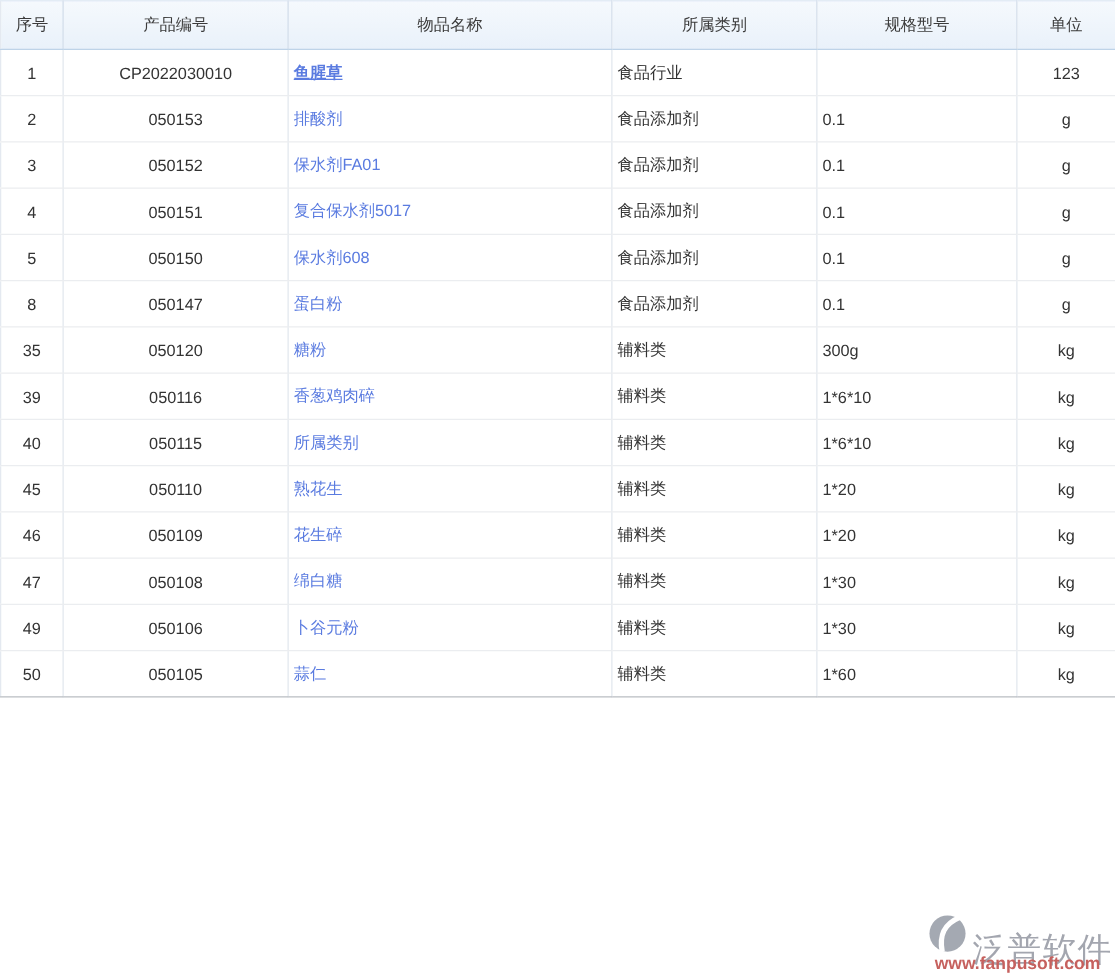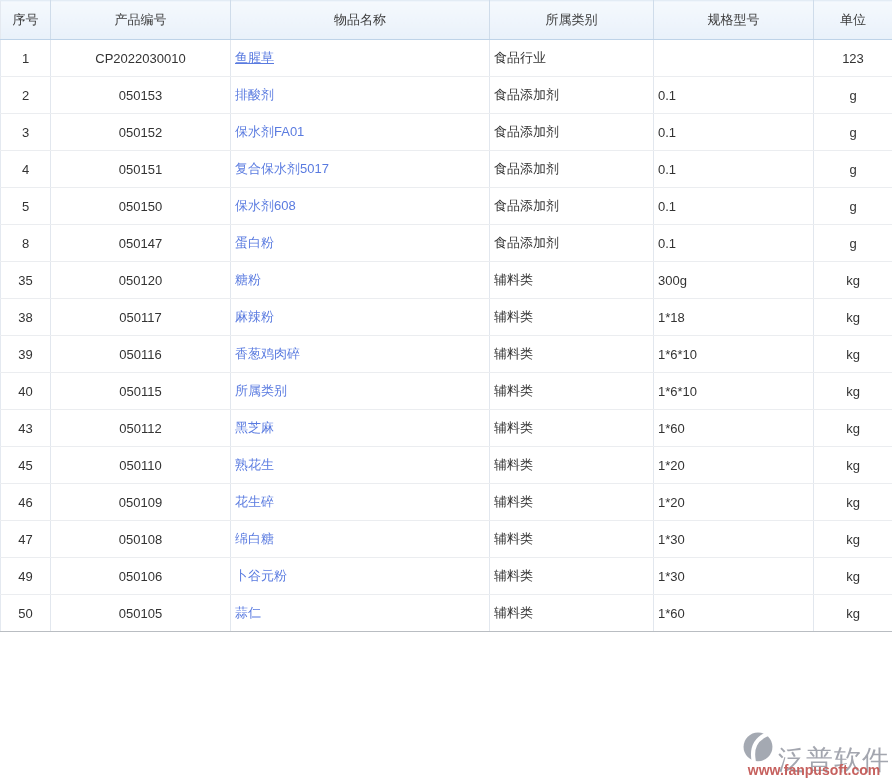--- a/index.html
+++ b/index.html
@@ -43,21 +43,21 @@
   }
   table.product-table td:last-child{border-right:none;}
   table.product-table tr:last-child td{border-bottom:1px solid #b9bdc2;}
   td.c{text-align:center;}
   td.l{text-align:left;padding-left:10px;}
   a.item-link{
     color:#5a7be0;
     text-decoration:none;
     cursor:pointer;
   }
-  a.item-link.underlined{text-decoration:underline;}
+  a.item-link.underlined{text-decoration:underline;font-weight:bold;}
   .watermark{
     position:absolute;
     right:2px;bottom:3px;
     width:152px;
     pointer-events:none;
     opacity:.9;
     text-align:right;
   }
   .wm-top{
     display:flex;align-items:center;justify-content:flex-end;
@@ -162,28 +162,20 @@
 
     <tr>
       <td class="c">35</td>
       <td class="c">050120</td>
       <td class="l"><a class="item-link">糖粉</a></td>
       <td class="l">辅料类</td>
       <td class="l">300g</td>
       <td class="c">kg</td>
     </tr>
 
-    <tr>
-      <td class="c">38</td>
-      <td class="c">050117</td>
-      <td class="l"><a class="item-link">麻辣粉</a></td>
-      <td class="l">辅料类</td>
-      <td class="l">1*18</td>
-      <td class="c">kg</td>
-    </tr>
 
     <tr>
       <td class="c">39</td>
       <td class="c">050116</td>
       <td class="l"><a class="item-link">香葱鸡肉碎</a></td>
       <td class="l">辅料类</td>
       <td class="l">1*6*10</td>
       <td class="c">kg</td>
     </tr>
 
@@ -191,28 +183,20 @@
       <td class="c">40</td>
       <td class="c">050115</td>
       <td class="l"><a class="item-link">所属类别</a></td>
       <td class="l">辅料类</td>
       <td class="l">1*6*10</td>
       <td class="c">kg</td>
     </tr>
 
 
 
-    <tr>
-      <td class="c">43</td>
-      <td class="c">050112</td>
-      <td class="l"><a class="item-link">黑芝麻</a></td>
-      <td class="l">辅料类</td>
-      <td class="l">1*60</td>
-      <td class="c">kg</td>
-    </tr>
 
 
     <tr>
       <td class="c">45</td>
       <td class="c">050110</td>
       <td class="l"><a class="item-link">熟花生</a></td>
       <td class="l">辅料类</td>
       <td class="l">1*20</td>
       <td class="c">kg</td>
     </tr>

